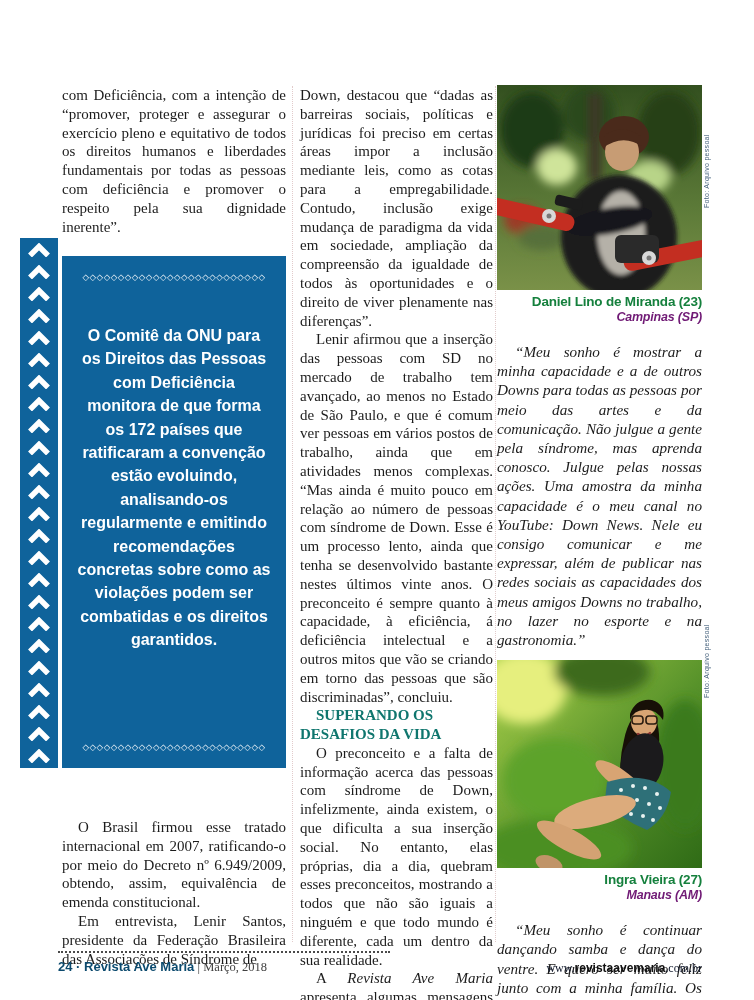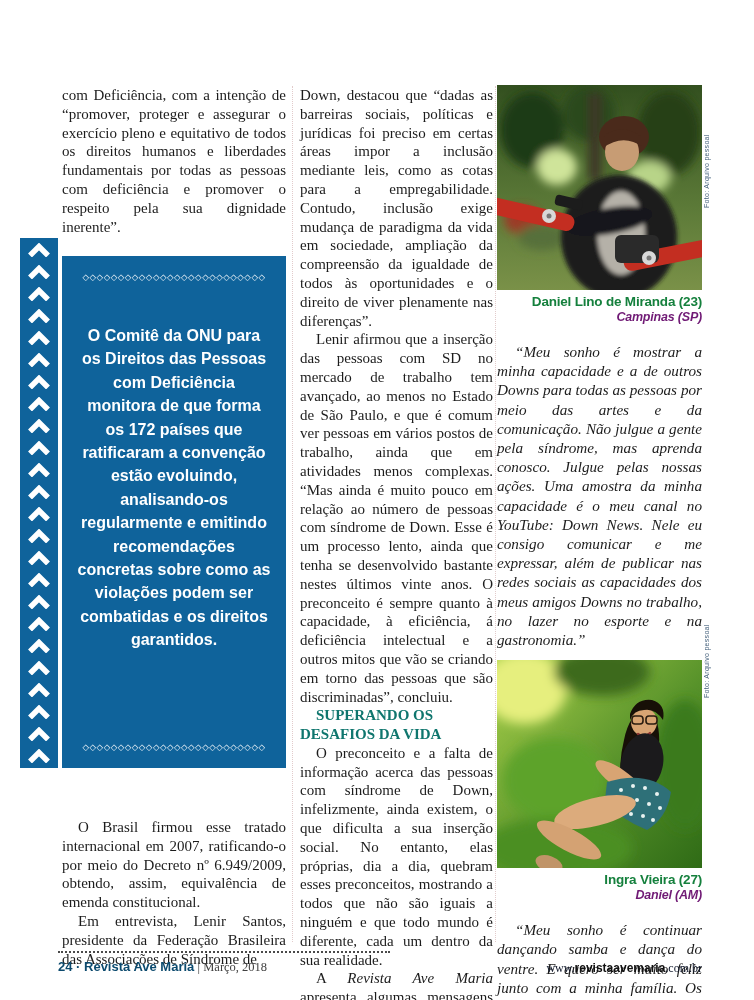--- a/index.html
+++ b/index.html
@@ -261,21 +261,21 @@
           <circle cx="146" cy="156" r="2"></circle>
           <circle cx="156" cy="160" r="2"></circle>
       </g>
       <ellipse cx="98" cy="152" rx="42" ry="14" fill="#dcab7c" transform="rotate(-14 98 152)"></ellipse>
       <ellipse cx="72" cy="180" rx="36" ry="11" fill="#d4a273" transform="rotate(28 72 180)"></ellipse>
       <ellipse cx="52" cy="204" rx="14" ry="8" fill="#c09468" transform="rotate(20 52 204)"></ellipse>
     </svg>
   </div>
   <div class="caption">
     <div class="name">Ingra Vieira (27)</div>
-    <div class="city">Daniel (AM)</div>
+    <div class="city">Manaus (AM)</div>
   </div>
   <div class="quote">“Meu sonho é continuar dançando samba e dança do ventre. E quero ser muito feliz junto com a minha família. Os preconceituosos só têm a perder, pois as pessoas com síndrome de Down têm muito a ensinar.”</div>
 </div>
 
 <div class="photo-credit" style="left:703px;top:88px;height:120px;">Foto: Arquivo pessoal</div>
 <div class="photo-credit" style="left:703px;top:578px;height:120px;">Foto: Arquivo pessoal</div>
 
 <div class="footer-rule"></div>
 <div class="footer-left">
   <span class="mag">24 · Revista Ave Maria</span>

